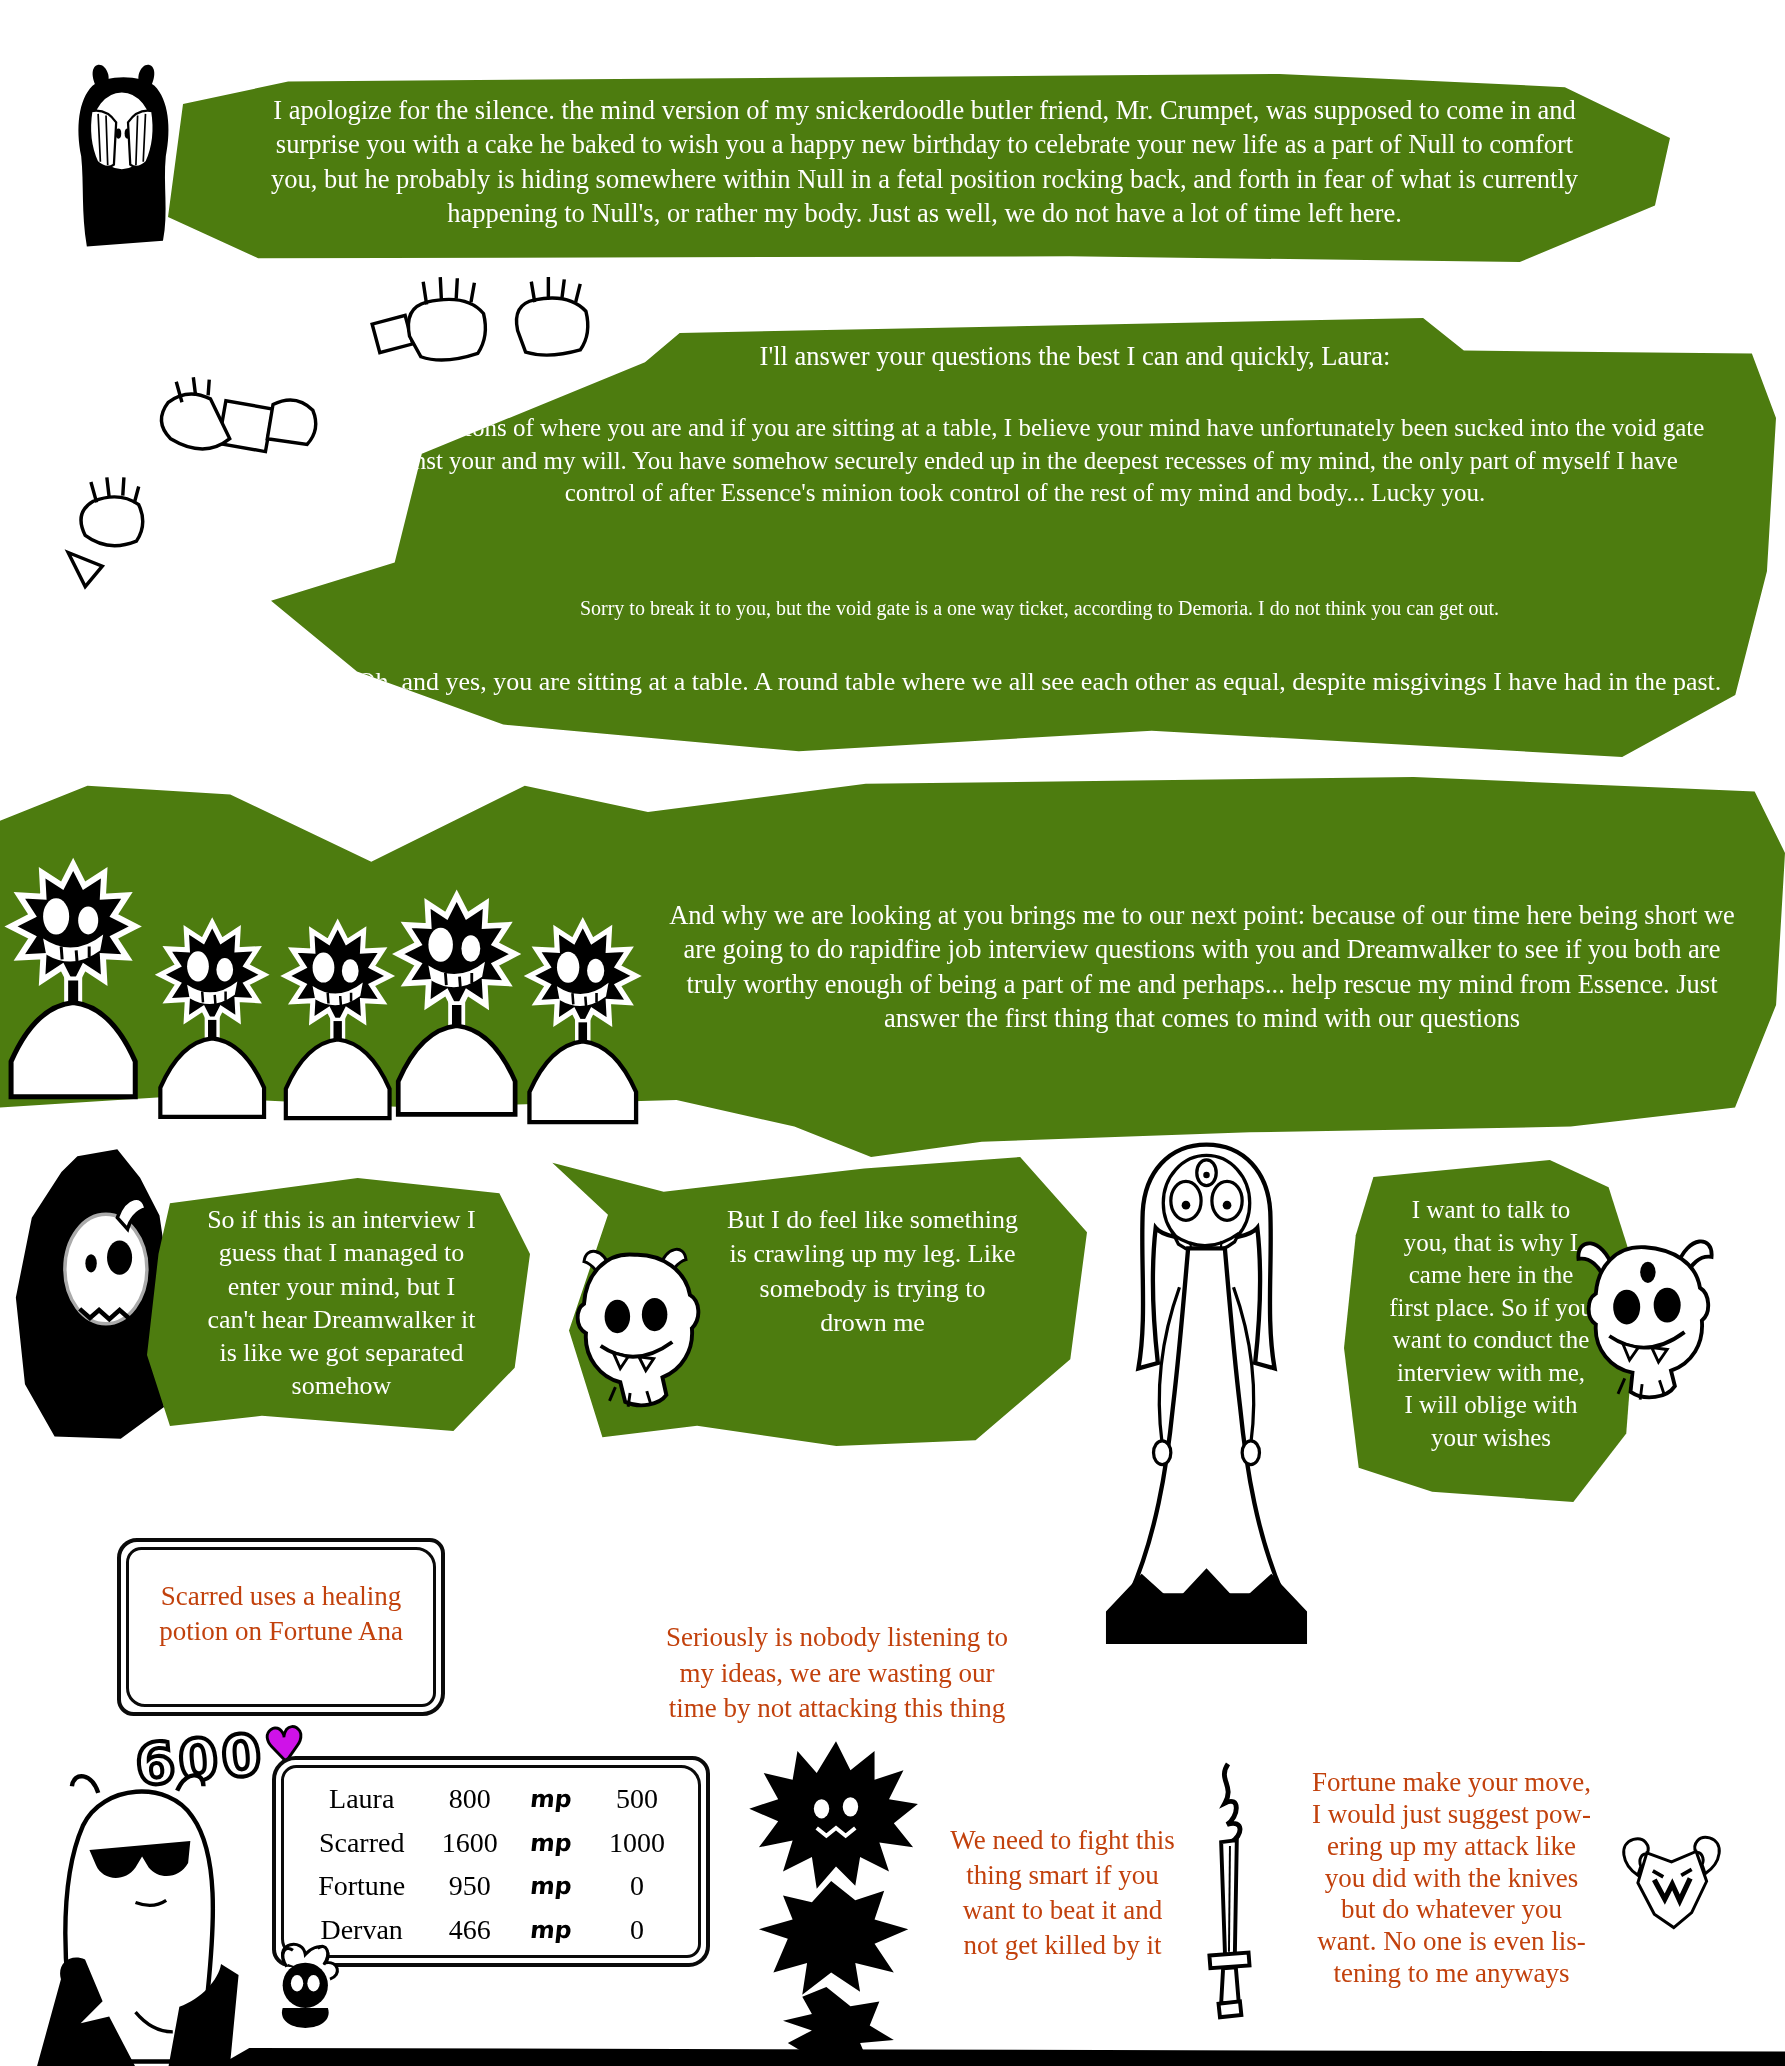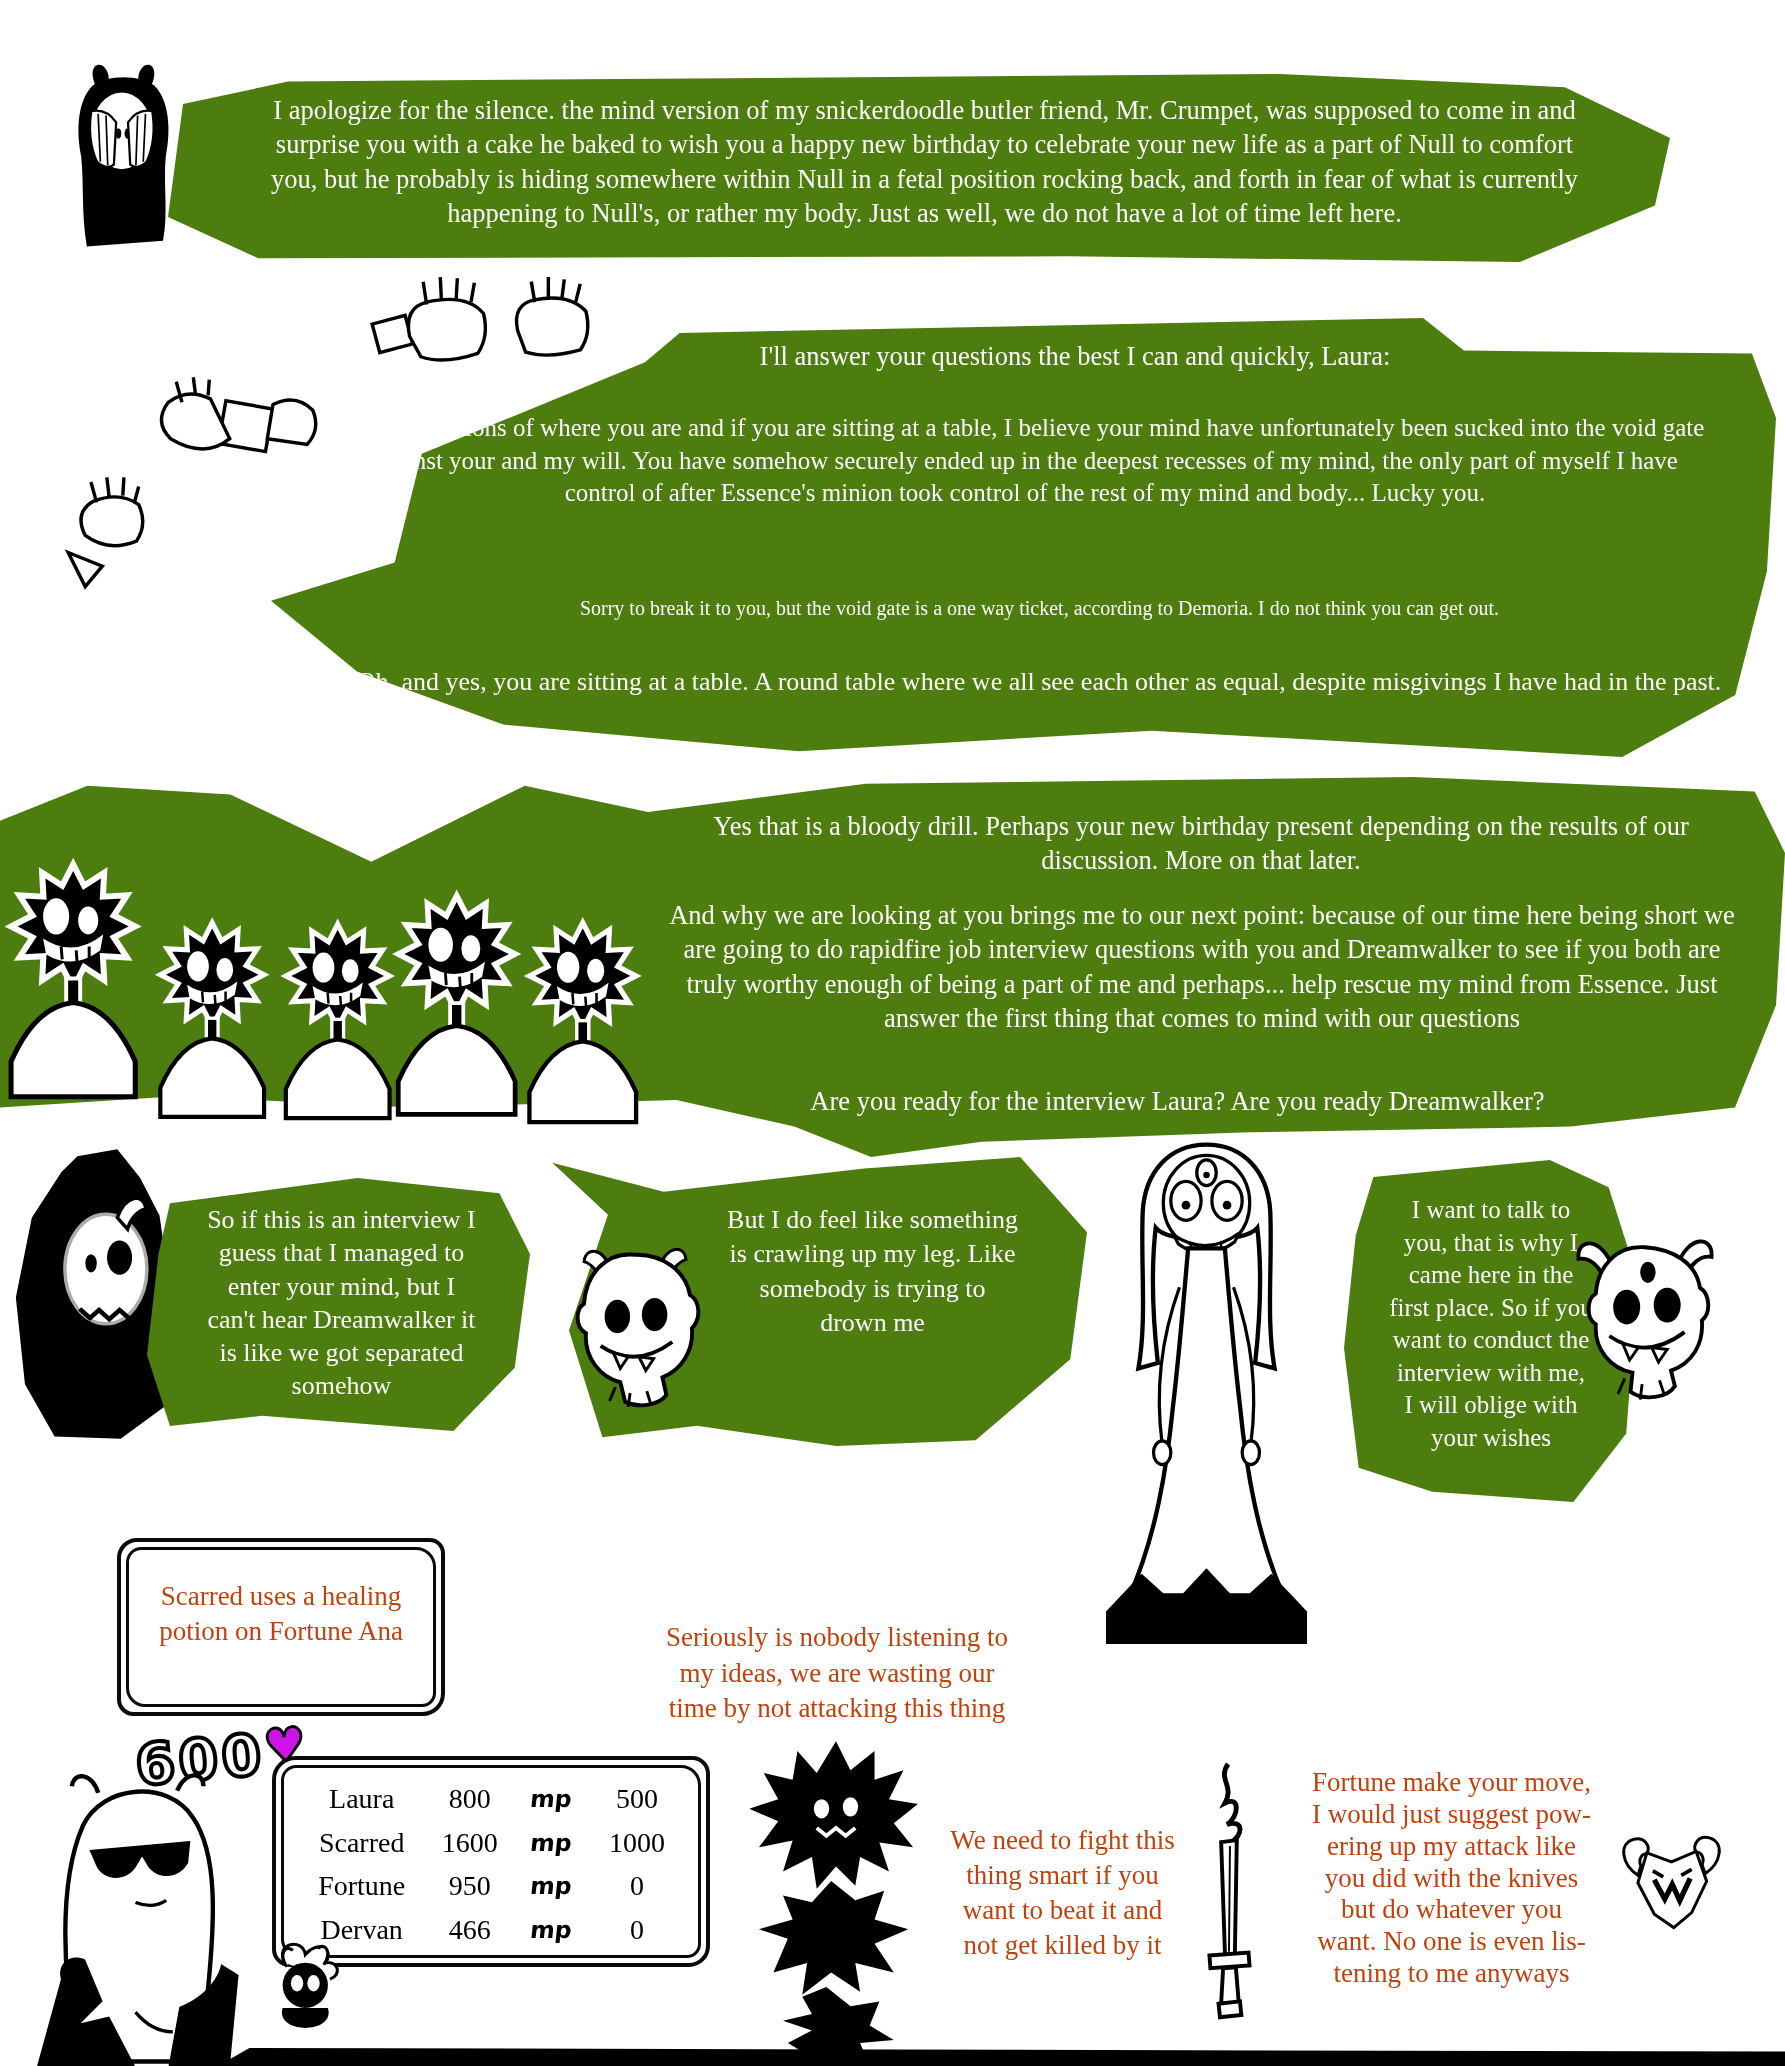--- a/index.html
+++ b/index.html
@@ -61,23 +61,21 @@
   <div class="bubble" style="left:268px;top:318px;width:1508px;height:439px;
               clip-path:polygon(27.3% 3.4%,76.6% 0%,79.3% 7.4%,98.4% 8.1%,100% 22.8%,99.4% 57.7%,97.3% 85.9%,89.8% 100%,58.6% 94%,35.2% 98.7%,15.6% 92.6%,5.9% 80.5%,0.2% 64.4%,8.4% 55.7%,10.2% 30.9%,25% 10.1%)">
     <div class="btxt" style="left:424px;width:766px;top:20.6px;font-size:26.5px">I'll answer your questions the best I can and quickly, Laura:</div>
     <div class="btxt" style="left:71px;width:1372px;top:94px;font-size:25px">r your questions of where you are and if you are sitting at a table, I believe your mind have unfortunately been sucked into the void gate against your and my will. You have somehow securely ended up in the deepest recesses of my mind, the only part of myself I have control of after Essence's minion took control of the rest of my mind and body... Lucky you.</div>
     <div class="btxt" style="left:94px;width:1355px;top:277px;font-size:20px">Sorry to break it to you, but the void gate is a one way ticket, according to Demoria. I do not think you can get out.</div>
     <div class="btxt" style="left:82px;width:1378px;top:347px;font-size:26px">Oh, and yes, you are sitting at a table. A round table where we all see each other as equal, despite misgivings I have had in the past.</div>
   </div>
 
   <div class="bubble" style="left:0px;top:777px;width:1785px;height:380px;
               clip-path:polygon(0% 11.5%,4.9% 2.3%,12.9% 4.6%,20.8% 22.3%,29.4% 2.3%,36.3% 9.2%,48.5% 1.8%,79.2% 0%,98.3% 3.8%,100% 20%,99.5% 60%,97.2% 87%,88% 92%,70% 93.5%,55% 96%,48.8% 100%,44.5% 92%,37.9% 85%,23.1% 87%,9.9% 84%,0% 87%)">
-    <div class="btxt" style="left:671px;width:1060px;top:32px;font-size:26.5px">Yes that is a bloody drill. Perhaps your new birthday present depending on the results of our discussion. More on that later.</div>
     <div class="btxt" style="left:660px;width:1084px;top:121px;font-size:26.5px">And why we are looking at you brings me to our next point: because of our time here being short we are going to do rapidfire job interview questions with you and Dreamwalker to see if you both are truly worthy enough of being a part of me and perhaps... help rescue my mind from Essence. Just answer the first thing that comes to mind with our questions</div>
-    <div class="btxt" style="left:736px;width:883px;top:307px;font-size:26.5px">Are you ready for the interview Laura? Are you ready Dreamwalker?</div>
   </div>
 
   <svg class="art" style="left:0px;top:851px" width="663" height="271" viewBox="0 0 1125 460">
     <defs>
       <g id="nhead">
         <polygon points="62,0 40.6,10.9 53.7,31 29.7,29.7 31,53.7 10.9,40.6 0,62 -10.9,40.6 -31,53.7 -29.7,29.7 -53.7,31 -40.6,10.9 -62,0 -40.6,-10.9 -53.7,-31 -29.7,-29.7 -31,-53.7 -10.9,-40.6 0,-62 10.9,-40.6 31,-53.7 29.7,-29.7 53.7,-31 40.6,-10.9" fill="#000" stroke="#fff" stroke-width="6"></polygon>
         <ellipse cx="-17" cy="-10" rx="13" ry="18" fill="#fff"></ellipse>
         <ellipse cx="15" cy="-6" rx="10" ry="14" fill="#fff"></ellipse>
         <path d="M-30,12 Q0,32 30,8 L27,24 Q0,44 -27,28 Z" fill="#fff"></path>
         <path d="M-12,20 L-11,33 M3,24 L4,37 M16,20 L16,31" stroke="#000" stroke-width="3"></path>

